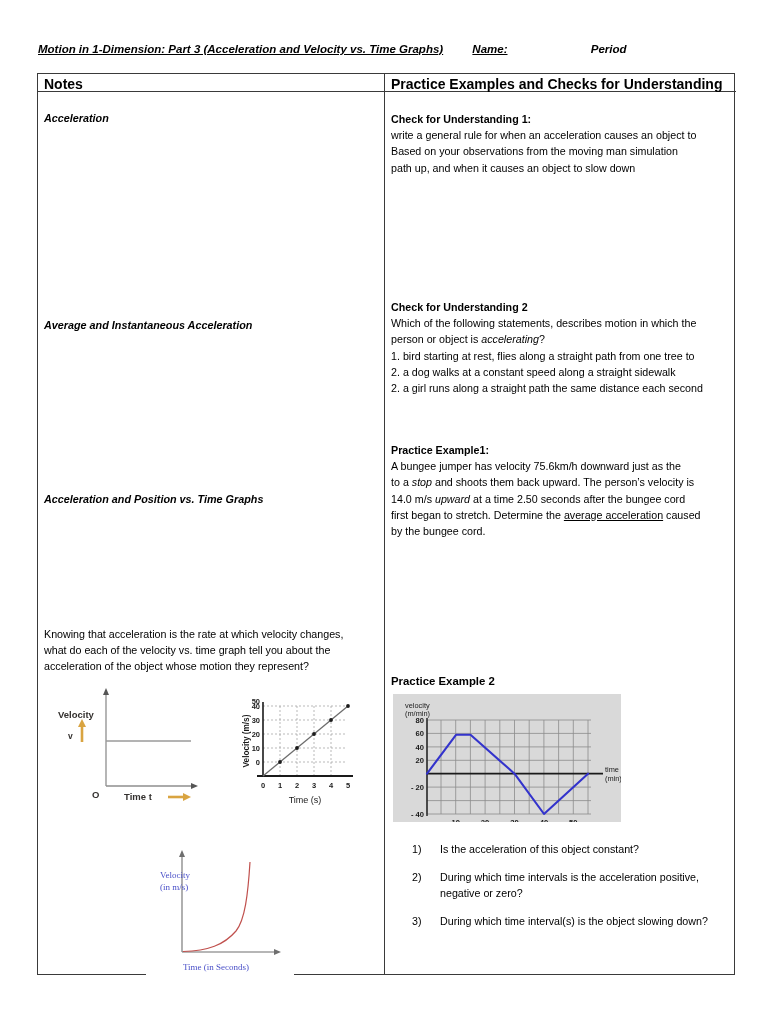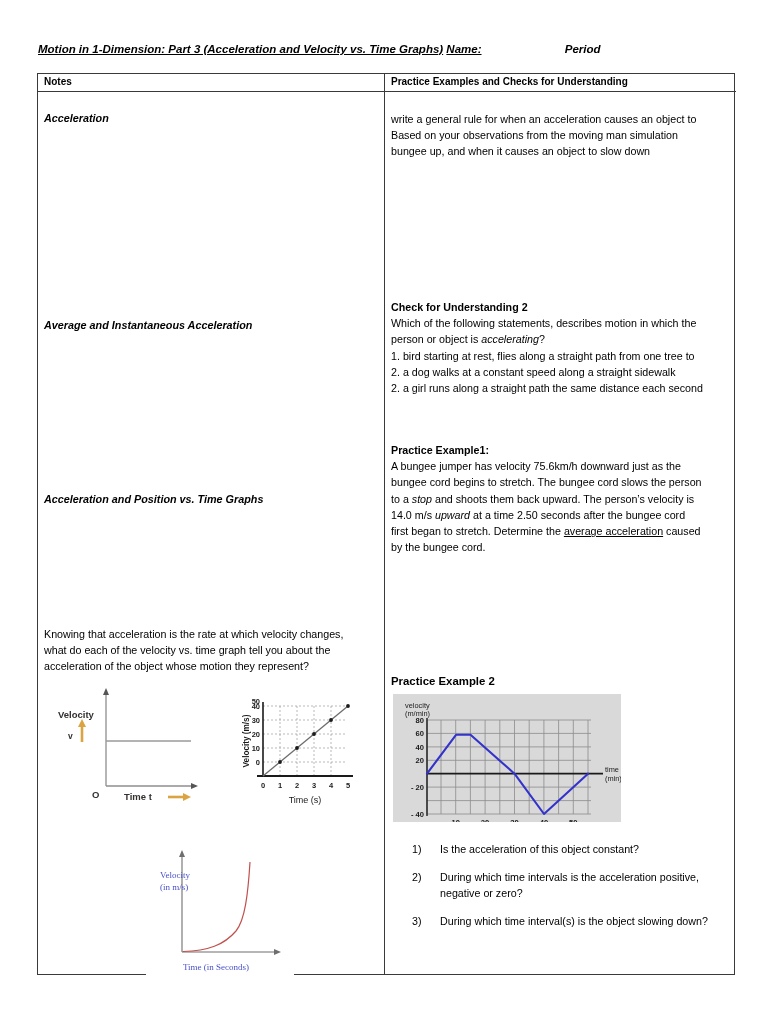--- a/index.html
+++ b/index.html
@@ -33,20 +33,21 @@
     font-size: 11.5px;
     font-weight: bold;
     font-style: italic;
     white-space: nowrap;
   }
   .doc-header .ttl {
     text-decoration: underline;
   }
   .doc-header .nm {
     text-decoration: underline;
+    margin-left: 26px;
   }
   .doc-header .pd {
     margin-left: 80px;
   }
 
   
   .tbl {
     position: absolute;
     left: 37px;
     top: 73px;
@@ -68,21 +69,21 @@
     left: 347px; top: 0;
     width: 351px;
     height: 100%;
     box-sizing: border-box;
   }
   .hdr-cell {
     height: 18px;
     box-sizing: border-box;
     border-bottom: 1.2px solid #3a3a3a;
     padding: 2px 0 0 6px;
-    font-size: 10px;
+    font-size: 14px;
     font-weight: bold;
     white-space: nowrap;
   }
   .cell-body {
     position: relative;
     height: calc(100% - 18px);
     margin-top: 16px;
   }
 
   
@@ -251,38 +252,38 @@
         </div>
 
       </div>
     </div>
 
     <div class="col-right">
       <div class="hdr-cell">Practice Examples and Checks for Understanding</div>
       <div class="cell-body">
 
         <div class="blk" style="top:3px; width:340px;">
+          <div><b>Check for Understanding 1:</b></div>
           <div>write a general rule for when an acceleration causes an object to</div>
           <div>Based on your observations from the moving man simulation</div>
-          <div>bungee up, and when it causes an object to slow down</div>
+          <div>path up, and when it causes an object to slow down</div>
         </div>
 
         <div class="blk" style="top:191px; width:344px;">
           <div><b>Check for Understanding 2</b></div>
           <div>Which of the following statements, describes motion in which the</div>
           <div><span>person or object is </span><i>accelerating</i><span>?</span></div>
           <div>1. bird starting at rest, flies along a straight path from one tree to</div>
           <div>2. a dog walks at a constant speed along a straight sidewalk</div>
           <div>2. a girl runs along a straight path the same distance each second</div>
         </div>
 
         <div class="blk" style="top:334px; width:344px;">
           <div><b>Practice Example1:</b></div>
           <div>A bungee jumper has velocity 75.6km/h downward just as the</div>
-          <div>bungee cord begins to stretch. The bungee cord slows the person</div>
           <div><span>to a </span><i>stop</i><span> and shoots them back upward. The person’s velocity is</span></div>
           <div><span>14.0 m/s </span><i>upward</i><span> at a time 2.50 seconds after the bungee cord</span></div>
           <div><span>first began to stretch. Determine the </span><u>average acceleration</u><span> caused</span></div>
           <div>by the bungee cord.</div>
         </div>
 
         <div class="blk" style="top:565px;">
           <b style="font-size:11.4px;">Practice Example 2</b>
         </div>
 

